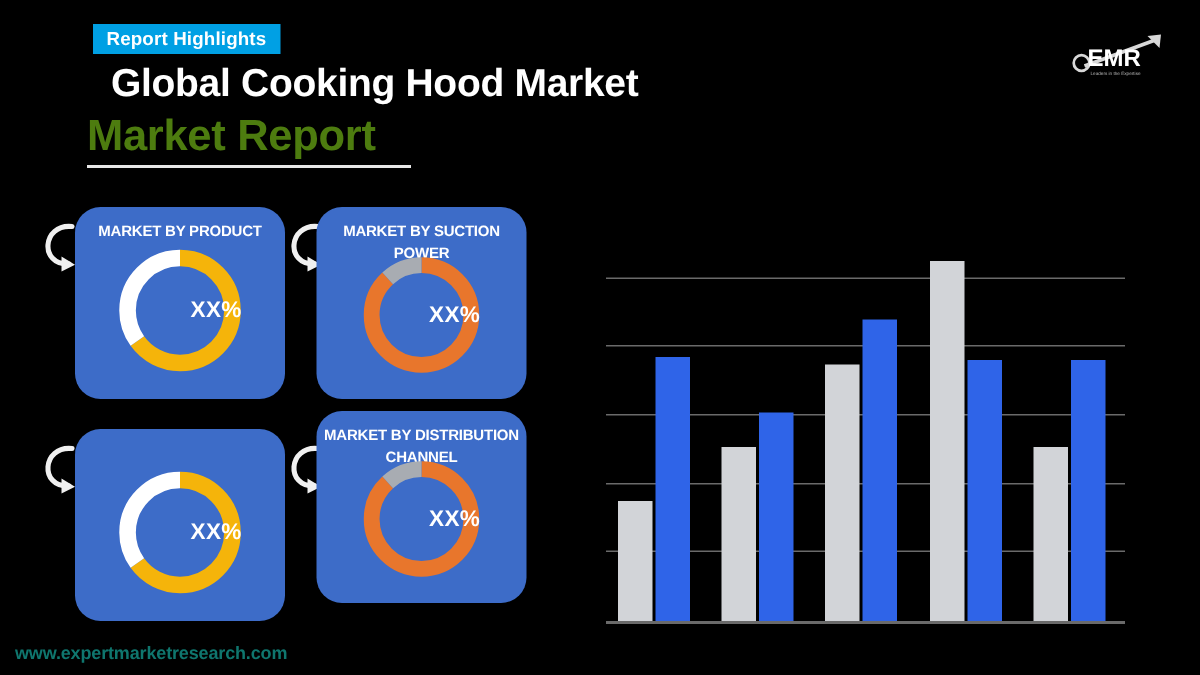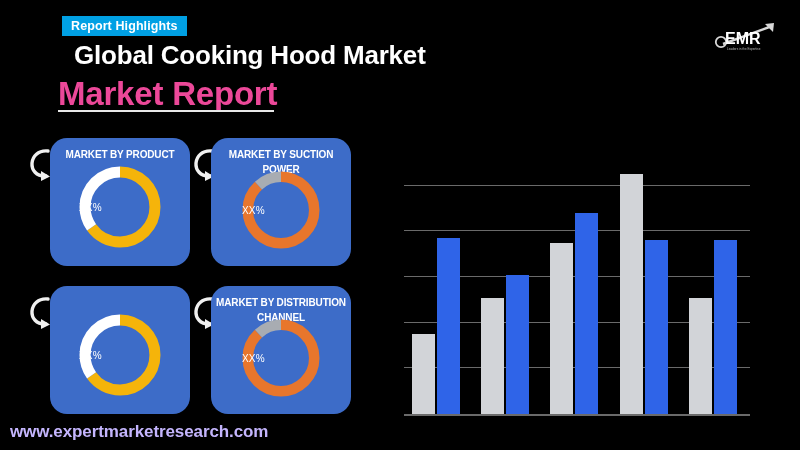--- a/index.html
+++ b/index.html
@@ -16,74 +16,74 @@
     position:absolute;left:62px;top:16px;height:20px;
     background:#00a0e4;color:#fff;font-size:12.5px;font-weight:bold;
     display:flex;align-items:center;padding:0 9px;letter-spacing:.1px;
     white-space:nowrap;
   }
   .title{
     position:absolute;left:58px;top:40px;color:#ffffff;
     font-size:26px;font-weight:bold;letter-spacing:-.2px;white-space:nowrap;margin-left:16px;
   }
   .subtitle{
-    position:absolute;left:58px;top:75px;color:#ec4899;
-    font-size:33px;font-weight:bold;letter-spacing:-.2px;white-space:nowrap;
+    position:absolute;left:58px;top:75px;color:#4d7c0f;
+    font-size:29px;font-weight:bold;letter-spacing:-.2px;white-space:nowrap;
   }
   .title-rule{
     position:absolute;left:58px;top:110px;width:216px;height:2px;background:#e8e8e8;
   }
 
   
   .logo{position:absolute;right:12px;top:6px;width:74px;height:32px;margin-top:16px;}
 
   
   .card{
     position:absolute;width:140px;height:128px;background:#3d6cc8;
     border-radius:17px;box-sizing:border-box;
   }
   .card-1{left:50px;top:138px;}
   .card-2{left:211px;top:138px;border-radius:17px;}
   .card-3{left:50px;top:286px;}
-  .card-4{left:211px;top:286px;padding-left:12px;}
+  .card-4{left:211px;top:274px;padding-left:12px;}
 
   .card-title{
     position:absolute;left:4px;right:4px;top:9px;text-align:center;
     color:#ffffff;font-size:10px;font-weight:bold;line-height:15px;
     letter-spacing:-.15px;
   }
 
   .donut-wrap{position:absolute;left:50%;top:50%;transform:translate(-50%,-50%);}
   .card-2 .donut-wrap,.card-4 .donut-wrap{margin-top:8px;}
   .card-1 .donut-wrap,.card-3 .donut-wrap{margin-top:5px;}
   .donut{display:block;}
   .donut-label{
     position:absolute;left:0;right:0;top:50%;transform:translateY(-50%);
-    text-align:left;color:#fff;font-size:10px;font-weight:normal;
+    text-align:right;color:#fff;font-size:15px;font-weight:bold;
     letter-spacing:.2px;pointer-events:none;
   }
 
   
   .carrow{position:absolute;width:34px;height:40px;}
   .carrow-1{left:22px;top:145px;}
   .carrow-2{left:186px;top:145px;}
   .carrow-3{left:22px;top:293px;}
   .carrow-4{left:186px;top:293px;}
 
   
   .chart{position:absolute;left:404px;top:138px;width:346px;height:278px;}
   .grid-line{position:absolute;left:0;width:100%;height:1px;background:#6a6a6a;}
   .axis-line{position:absolute;left:0;width:100%;height:2px;background:#6a6a6a;bottom:0;}
   .bar{position:absolute;bottom:2px;width:23px;}
   .bar.gray{background:#d2d4d8;}
   .bar.blue{background:#2f64e8;}
 
   .footer-url{
-    position:absolute;left:10px;bottom:8px;color:#c4b5fd;
-    font-size:17px;font-weight:bold;letter-spacing:-.1px;
+    position:absolute;left:10px;bottom:8px;color:#0f766e;
+    font-size:12px;font-weight:bold;letter-spacing:-.1px;
   }
 </style>
 </head>
 <body>
 
 <div class="slide">
 
   <div class="badge">
     <span>Report Highlights</span>
   </div>

